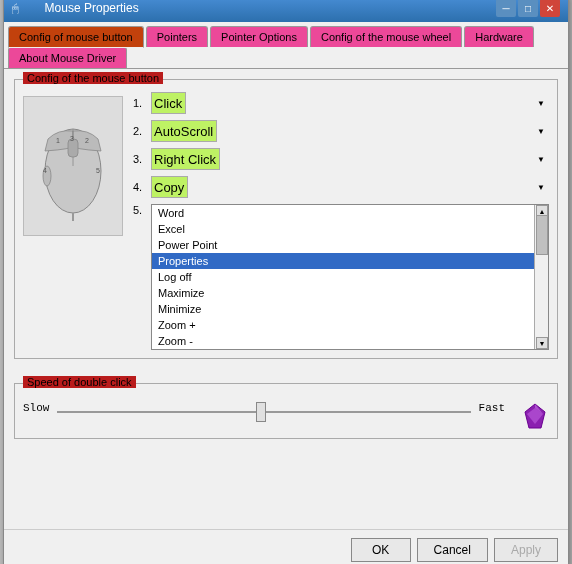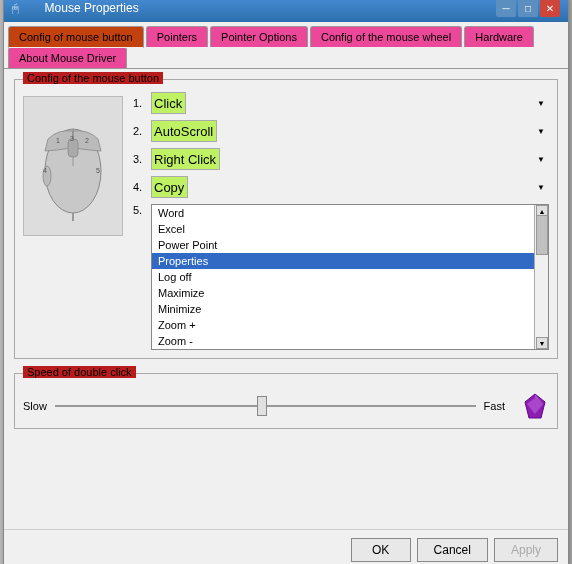--- a/index.html
+++ b/index.html
@@ -189,27 +189,27 @@
       border: 1px solid #999;
       display: flex;
       align-items: center;
       justify-content: center;
       font-size: 7px;
       cursor: pointer;
       position: absolute;
       left: 1px;
     }
     .speed-group {
-      margin-top: 14px;
+      margin-top: 24px;
     }
     .speed-content {
       display: flex;
-      align-items: center;
       gap: 8px;
       padding-top: 10px;
+      font-family: Liberation Mono, monospace;
     }
     .speed-label {
       font-size: 11px;
     }
     .speed-slider-wrapper {
       flex: 1;
       position: relative;
       height: 20px;
       display: flex;
       align-items: center;

